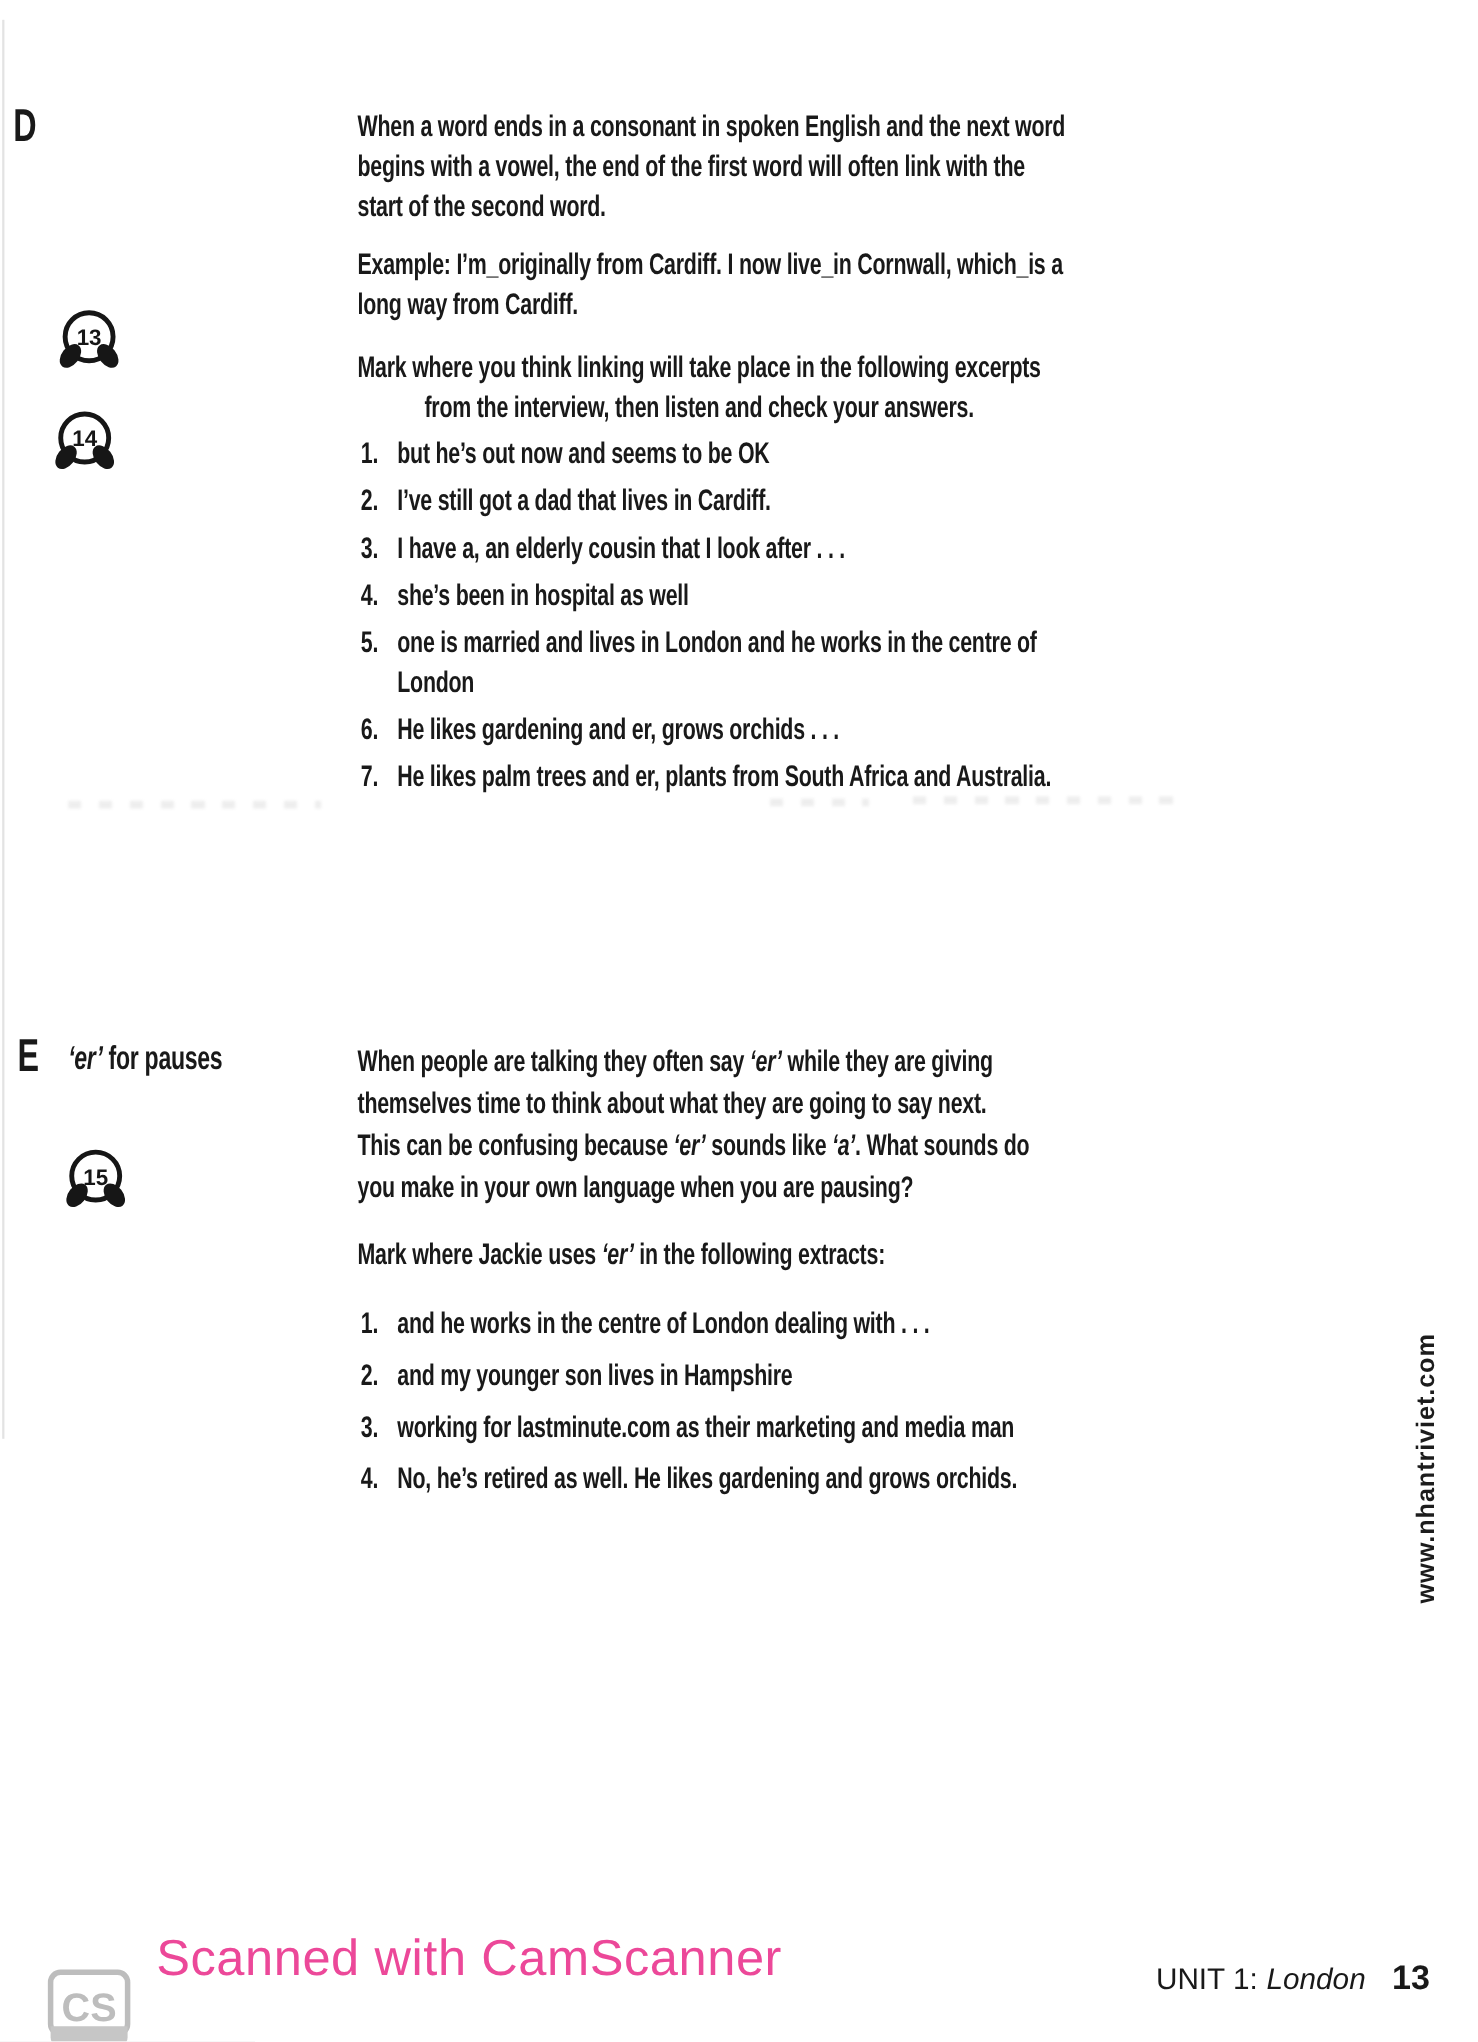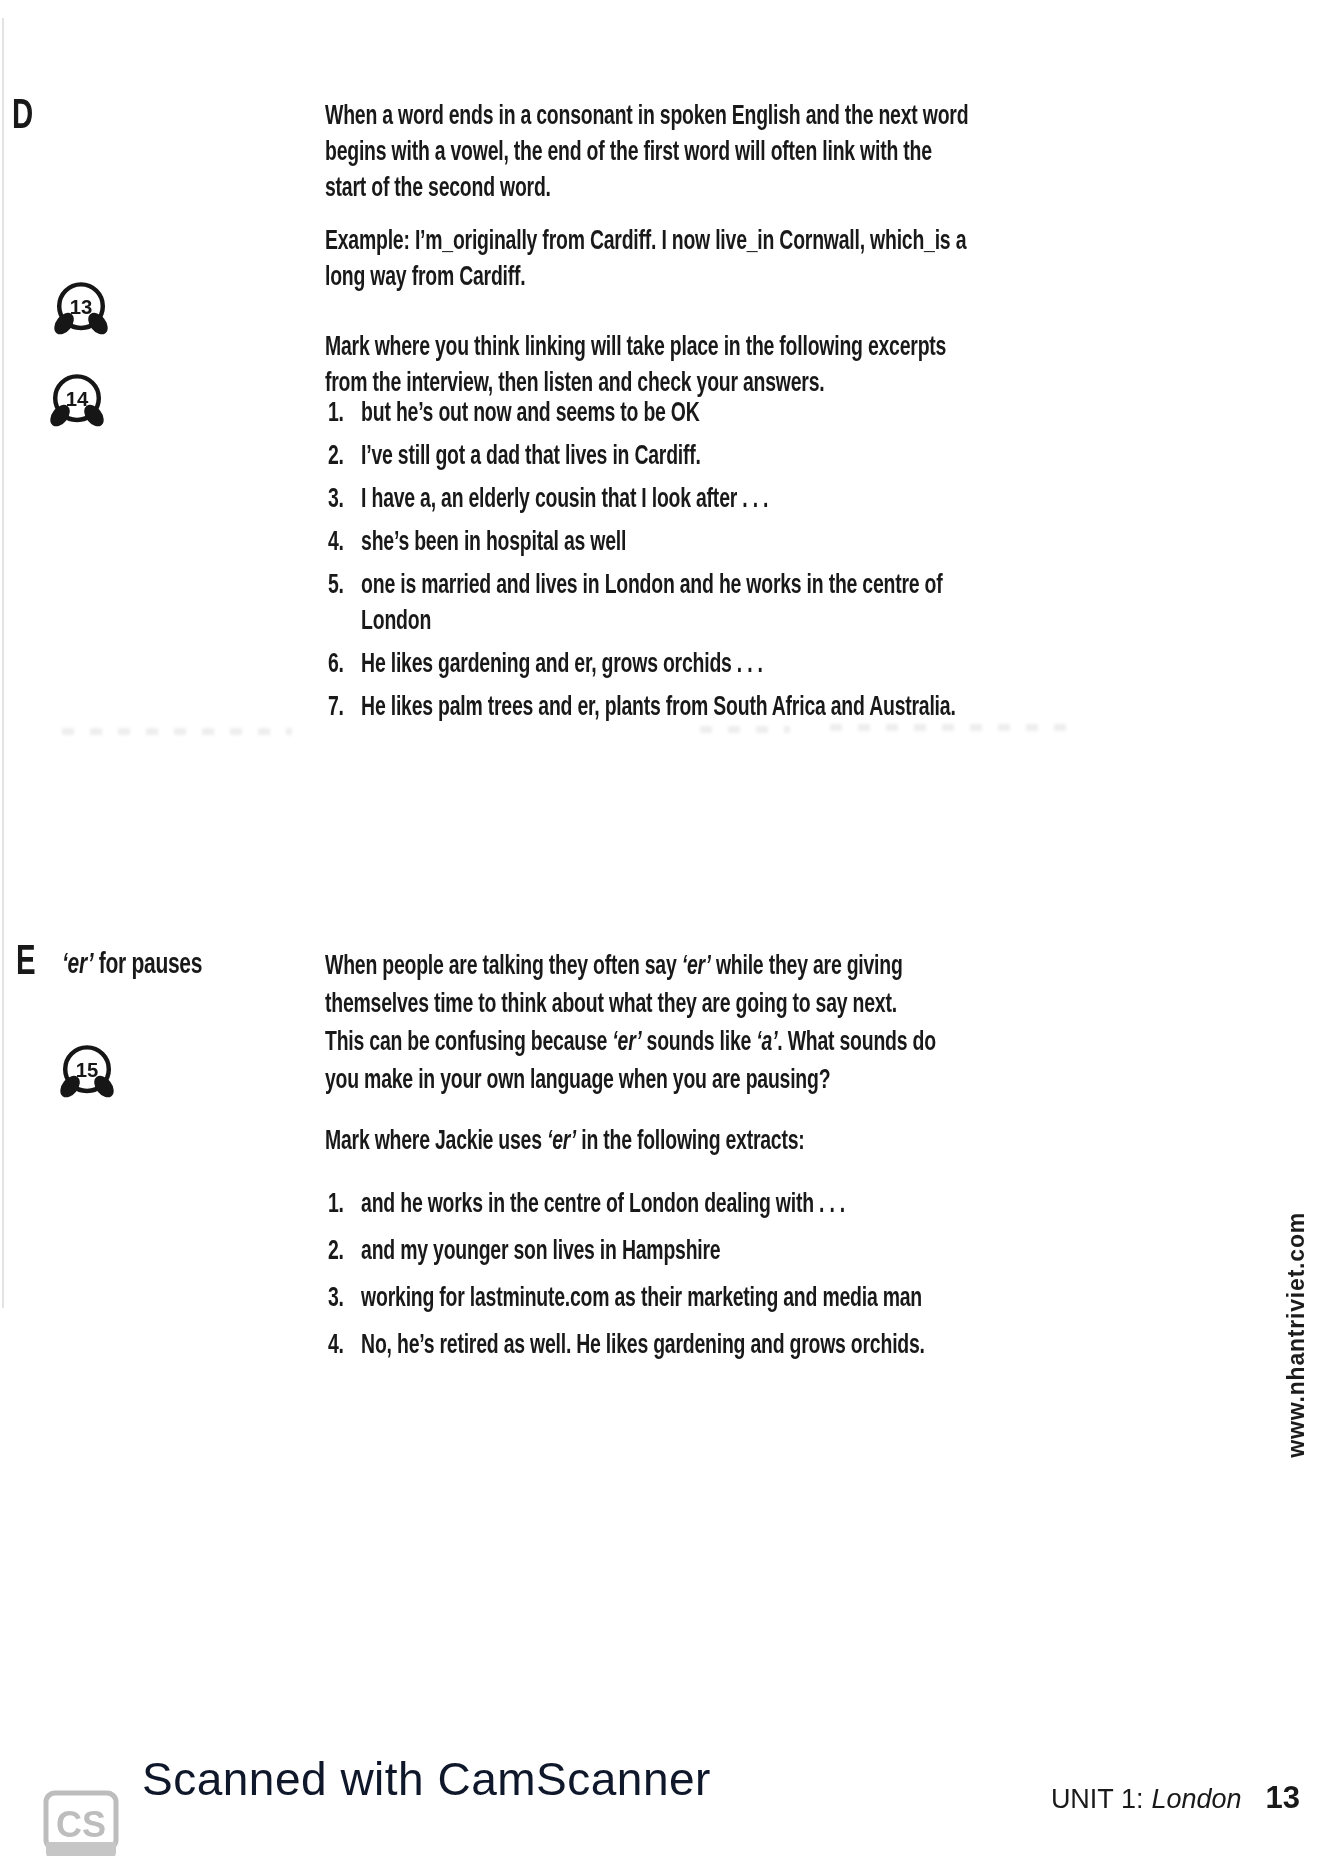--- a/index.html
+++ b/index.html
@@ -20,21 +20,21 @@
   .el  { font-size:27px; font-weight:700; line-height:38px; letter-spacing:-0.3px; }
   .title-line { font-size:30px; font-weight:700; line-height:37px; letter-spacing:-0.4px; }
   .letter { font-size:42px; font-weight:700; letter-spacing:-1px; }
   .it { font-style:italic; }
   .lrow { display:flex; font-size:27px; font-weight:700; line-height:36px; letter-spacing:-0.3px; margin-bottom:7px; }
   .erow { display:flex; font-size:27px; font-weight:700; line-height:38px; letter-spacing:-0.3px; margin-bottom:9px; }
   .num { min-width:46px; }
   .wrap2 { padding-left:46px; }
   .hp { display:block; }
   
-  .scanned { font-size:46px; font-weight:400; color:#0f172a; letter-spacing:0.5px; }
+  .scanned { font-size:46px; font-weight:400; color:#ec4899; letter-spacing:0.5px; }
   .unitline { display:flex; align-items:baseline; font-size:27px;margin-top:12px; }
   .unitlabel { font-weight:400; }
   .unitname { font-style:italic; margin-left:8px; }
   .pagenum { font-size:31px; font-weight:700; margin-left:24px; }
   
   .vert {
     writing-mode:vertical-rl;
     transform:rotate(180deg);
     font-size:23px; font-weight:700; letter-spacing:0.8px; color:#1c1c1c;
   }
@@ -78,21 +78,21 @@
     <div class="bl cx">When a word ends in a consonant in spoken English and the next word</div>
     <div class="bl cx">begins with a vowel, the end of the first word will often link with the</div>
     <div class="bl cx">start of the second word.</div>
   </div>
 
   <div class="abs" style="left:325px; top:222px;">
     <div class="bl cx">Example: I’m_originally from Cardiff. I now live_in Cornwall, which_is a</div>
     <div class="bl cx">long way from Cardiff.</div>
   </div>
 
-  <div class="abs" style="left:325px; top:328px;">
+  <div class="abs" style="left:325px; top:316px;text-align:center;">
     <div class="bl cx">Mark where you think linking will take place in the following excerpts</div>
     <div class="bl cx">from the interview, then listen and check your answers.</div>
   </div>
 
   <div class="abs" style="left:328px; top:394px;">
     <div class="lrow cx">
       <span class="num">1.</span>
       <span>but he’s out now and seems to be OK</span>
     </div>
     <div class="lrow cx">

